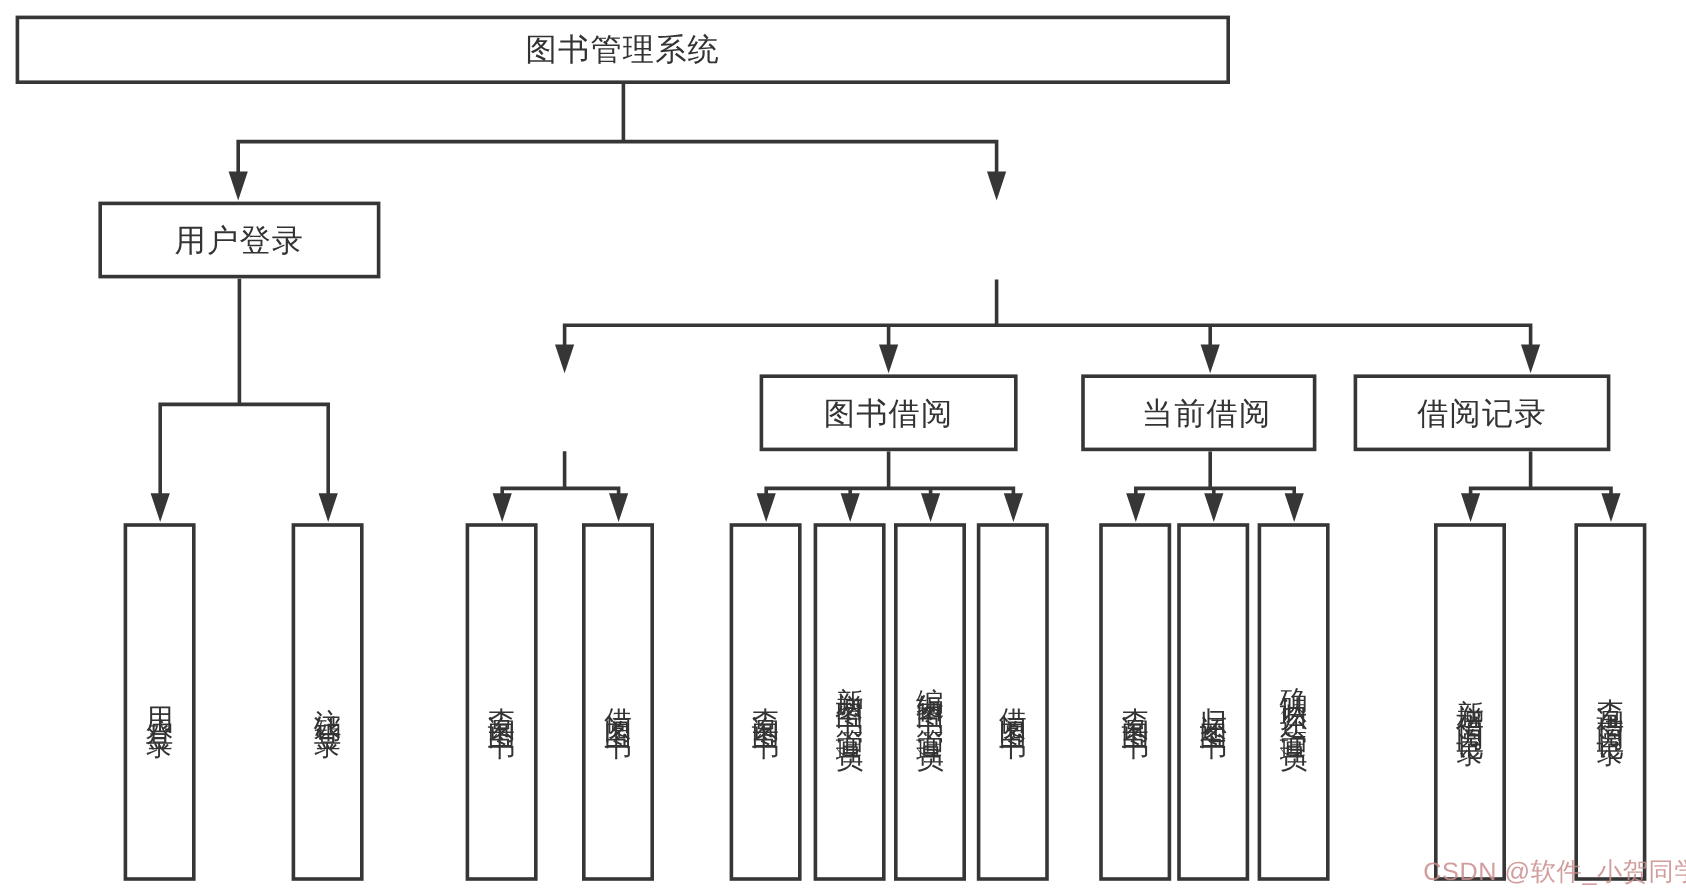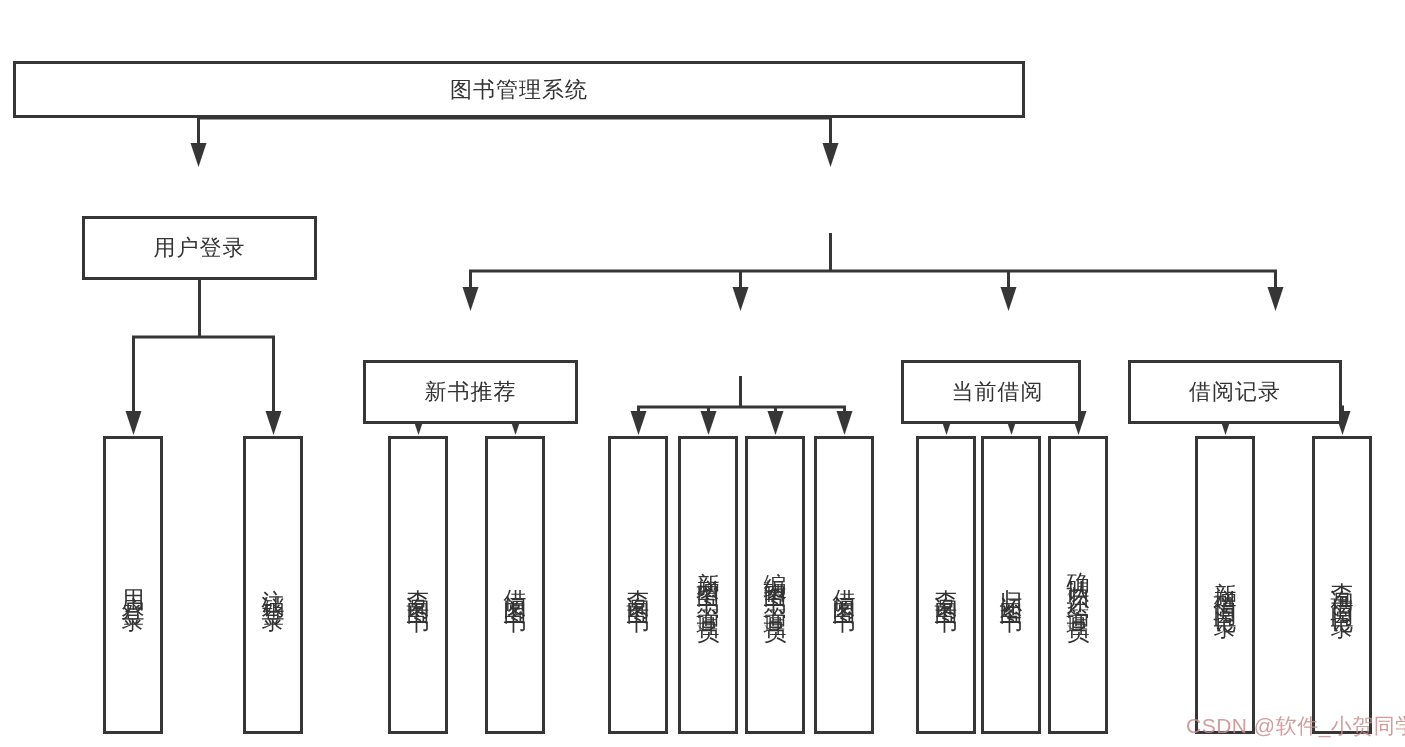--- a/index.html
+++ b/index.html
@@ -31,24 +31,23 @@
     position: absolute;
     box-sizing: border-box;
     border: 3px solid #363636;
     background: #ffffff;
     display: flex;
     align-items: center;
     justify-content: center;
     color: #333333;
   }
   .box.h {
-    font-size: 22px;
+    font-size: 26px;
     letter-spacing: 1px;
     white-space: nowrap;
-    margin-top: 48px;
   }
   .box.v {
     writing-mode: vertical-rl;
     text-orientation: mixed;
     font-size: 23px;
     letter-spacing: 7px;
     line-height: 1;
   }
   .watermark {
     position: absolute;
@@ -118,24 +117,24 @@
   </svg>
 
   <div class="box h" style="left:13px; top:13px; width:1012px; height:57px;">
     <span>图书管理系统</span>
   </div>
 
   <div class="box h" style="left:82px; top:168px; width:235px; height:64px;">
     <span>用户登录</span>
   </div>
 
-  <div class="box h" style="left:363px; top:312px; width:215px; height:64px;">
-    <span>新书推荐</span>
+  <div class="box h" style="left:633px; top:312px; width:215px; height:64px;">
+    <span>图书借阅</span>
   </div>
-  <div class="box h" style="left:901px; top:312px; width:180px; height:64px;padding-left:13px;">
+  <div class="box h" style="left:901px; top:312px; width:196px; height:64px;padding-left:13px;">
     <span>当前借阅</span>
   </div>
   <div class="box h" style="left:1128px; top:312px; width:214px; height:64px;">
     <span>借阅记录</span>
   </div>
 
   <div class="box v" style="left:103px; top:436px; width:60px; height:298px;">
     <span>用户登录</span>
   </div>
   <div class="box v" style="left:243px; top:436px; width:60px; height:298px;">

